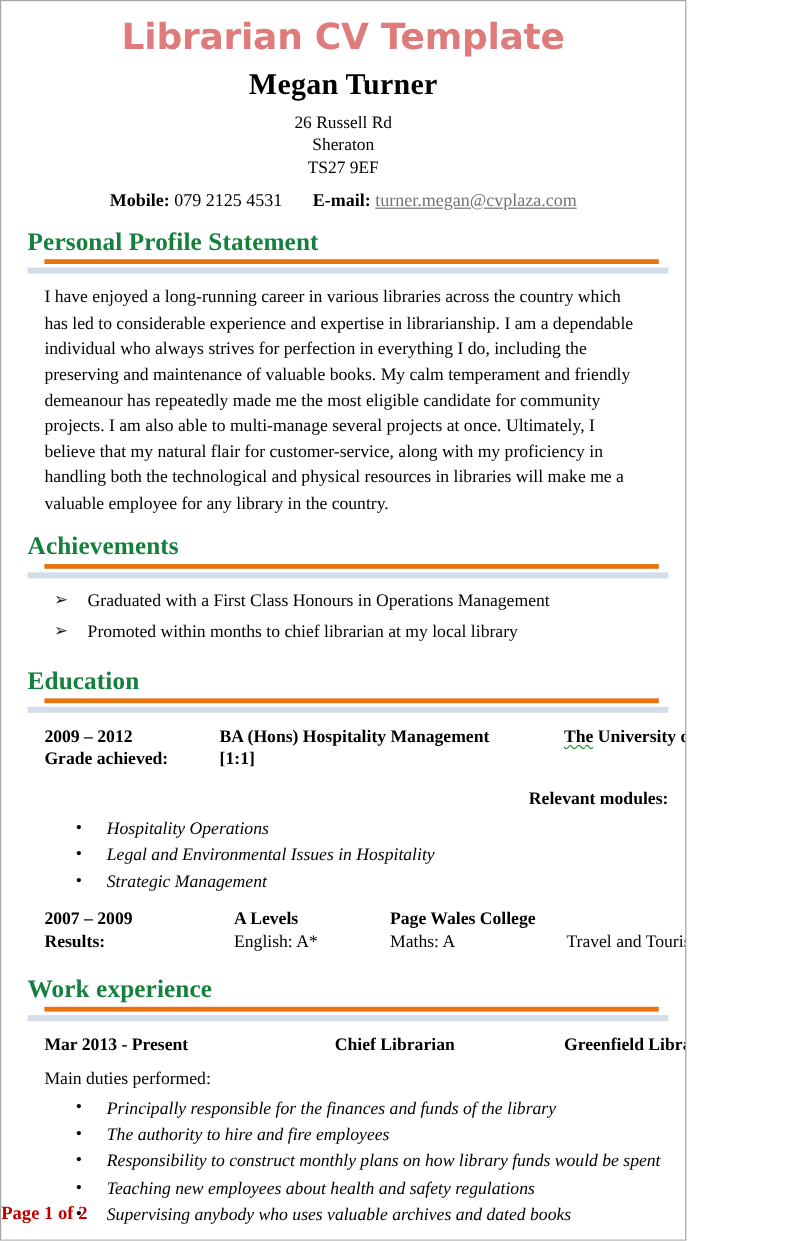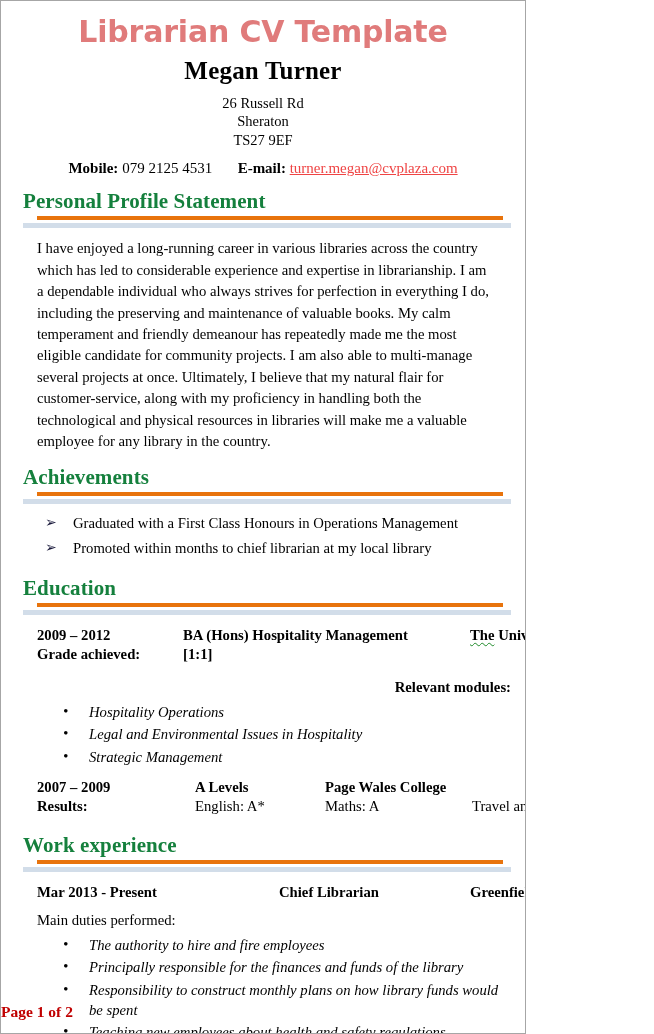--- a/index.html
+++ b/index.html
@@ -6,21 +6,21 @@
     margin: 0;
     padding: 0;
     background: #ffffff;
   }
   body {
     font-family: "Liberation Serif", "DejaVu Serif", serif;
     color: #000000;
   }
   .page {
     position: relative;
-    width: 526px;
+    width: 572px;
     height: 1034px;
     box-sizing: border-box;
     background: #ffffff;
     border: 1px solid #a6a6a6;
     overflow: hidden;
   }
   .inner {
     padding: 0 14px;
   }
 
@@ -56,21 +56,21 @@
     white-space: nowrap;
   }
   .contact .lbl {
     font-weight: bold;
   }
   .contact .gap {
     display: inline-block;
     width: 18px;
   }
   .email-link {
-    color: #ef4444;
+    color: #737373;
     text-decoration: underline;
   }
 
   
   .section-head {
     color: #15803d;
     font-weight: bold;
     font-size: 21px;
     line-height: 1.15;
     margin: 12px 0 0 8px;
@@ -264,22 +264,22 @@
 
     <div class="row">
       <span class="col b" style="left:0px">Mar 2013 - Present</span>
       <span class="col b" style="left:242px">Chief Librarian</span>
       <span class="col b" style="left:433px">Greenfield Library</span>
     </div>
 
     <div class="plain-line">Main duties performed:</div>
 
     <ul class="dot-list">
+      <li>Principally responsible for the finances and funds of the library</li>
       <li>The authority to hire and fire employees</li>
-      <li>Principally responsible for the finances and funds of the library</li>
       <li>Responsibility to construct monthly plans on how library funds would be spent</li>
       <li>Teaching new employees about health and safety regulations</li>
       <li>Supervising anybody who uses valuable archives and dated books</li>
     </ul>
 
   </div>
 
   <div class="footer">Page 1 of 2</div>
 </div>
 

